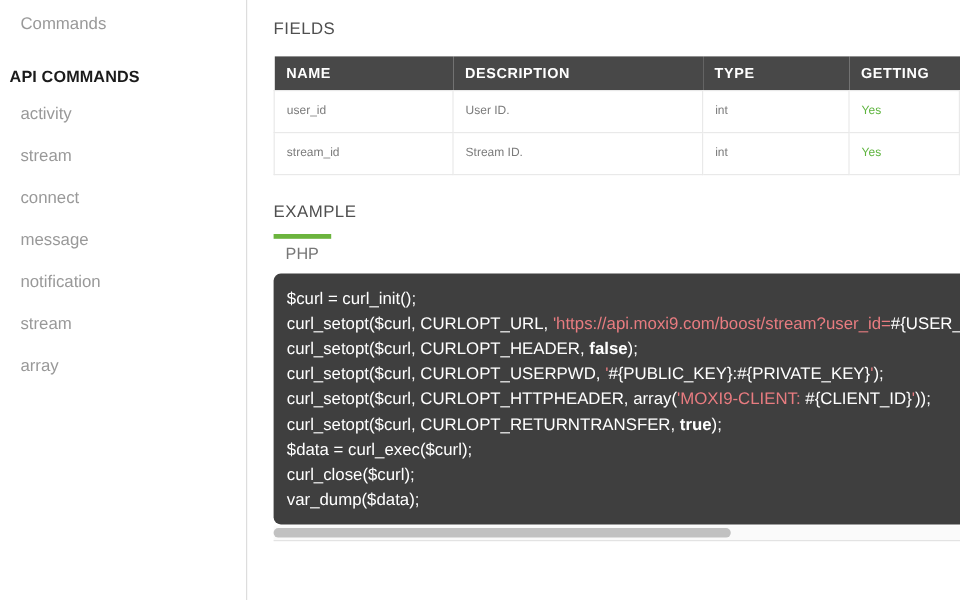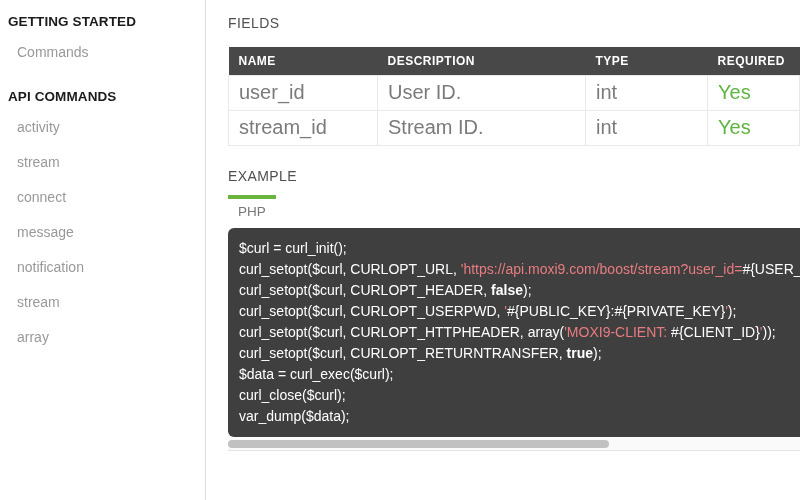--- a/index.html
+++ b/index.html
@@ -66,21 +66,21 @@
     font-weight: bold;
     letter-spacing: 0.5px;
     text-align: left;
     height: 28px;
     padding: 0 10px;
   }
   table.fields thead th:nth-child(1) { width: 149px; }
   table.fields thead th:nth-child(2) { width: 208px; }
   table.fields thead th:nth-child(3) { width: 122px; }
   table.fields tbody td {
-    font-size: 20px;
+    font-size: 10px;
     color: #7b7b7b;
     height: 35px;
     padding: 0 10px;
     border: 1px solid #e9e9e9;
     background: #ffffff;
   }
   table.fields tbody td.c-req { color: var(--required_yes_green, #5eb43e); }
 
   
   #example-heading { margin: 22px 0 11px 0; }
@@ -135,21 +135,20 @@
   #return-heading { margin-top: 26px; }
 </style>
 </head>
 <body>
 
 <div class="page">
 
   <aside class="sidebar">
     <div id="sidebar-sections">
   <div class="sb-section">
-    <h3 class="sb-title">GETTING STARTED</h3>
     <div class="sb-items">
   <div class="sb-item">Commands</div>
 </div>
   </div>
 
   <div class="sb-section">
     <h3 class="sb-title">API COMMANDS</h3>
     <div class="sb-items">
   <div class="sb-item">activity</div>
 
@@ -176,21 +175,21 @@
       <h2 class="sec" id="fields-heading">FIELDS</h2>
       <table class="fields">
         <thead>
           <tr id="fields-head">
   <th>NAME</th>
 
   <th>DESCRIPTION</th>
 
   <th>TYPE</th>
 
-  <th>REQUIRED</th>
+  <th>GETTING</th>
 </tr>
         </thead>
         <tbody id="fields-body">
   <tr>
     <td class="c-name">user_id</td>
     <td class="c-desc">User ID.</td>
     <td class="c-type">int</td>
     <td class="c-req">Yes</td>
   </tr>
 

